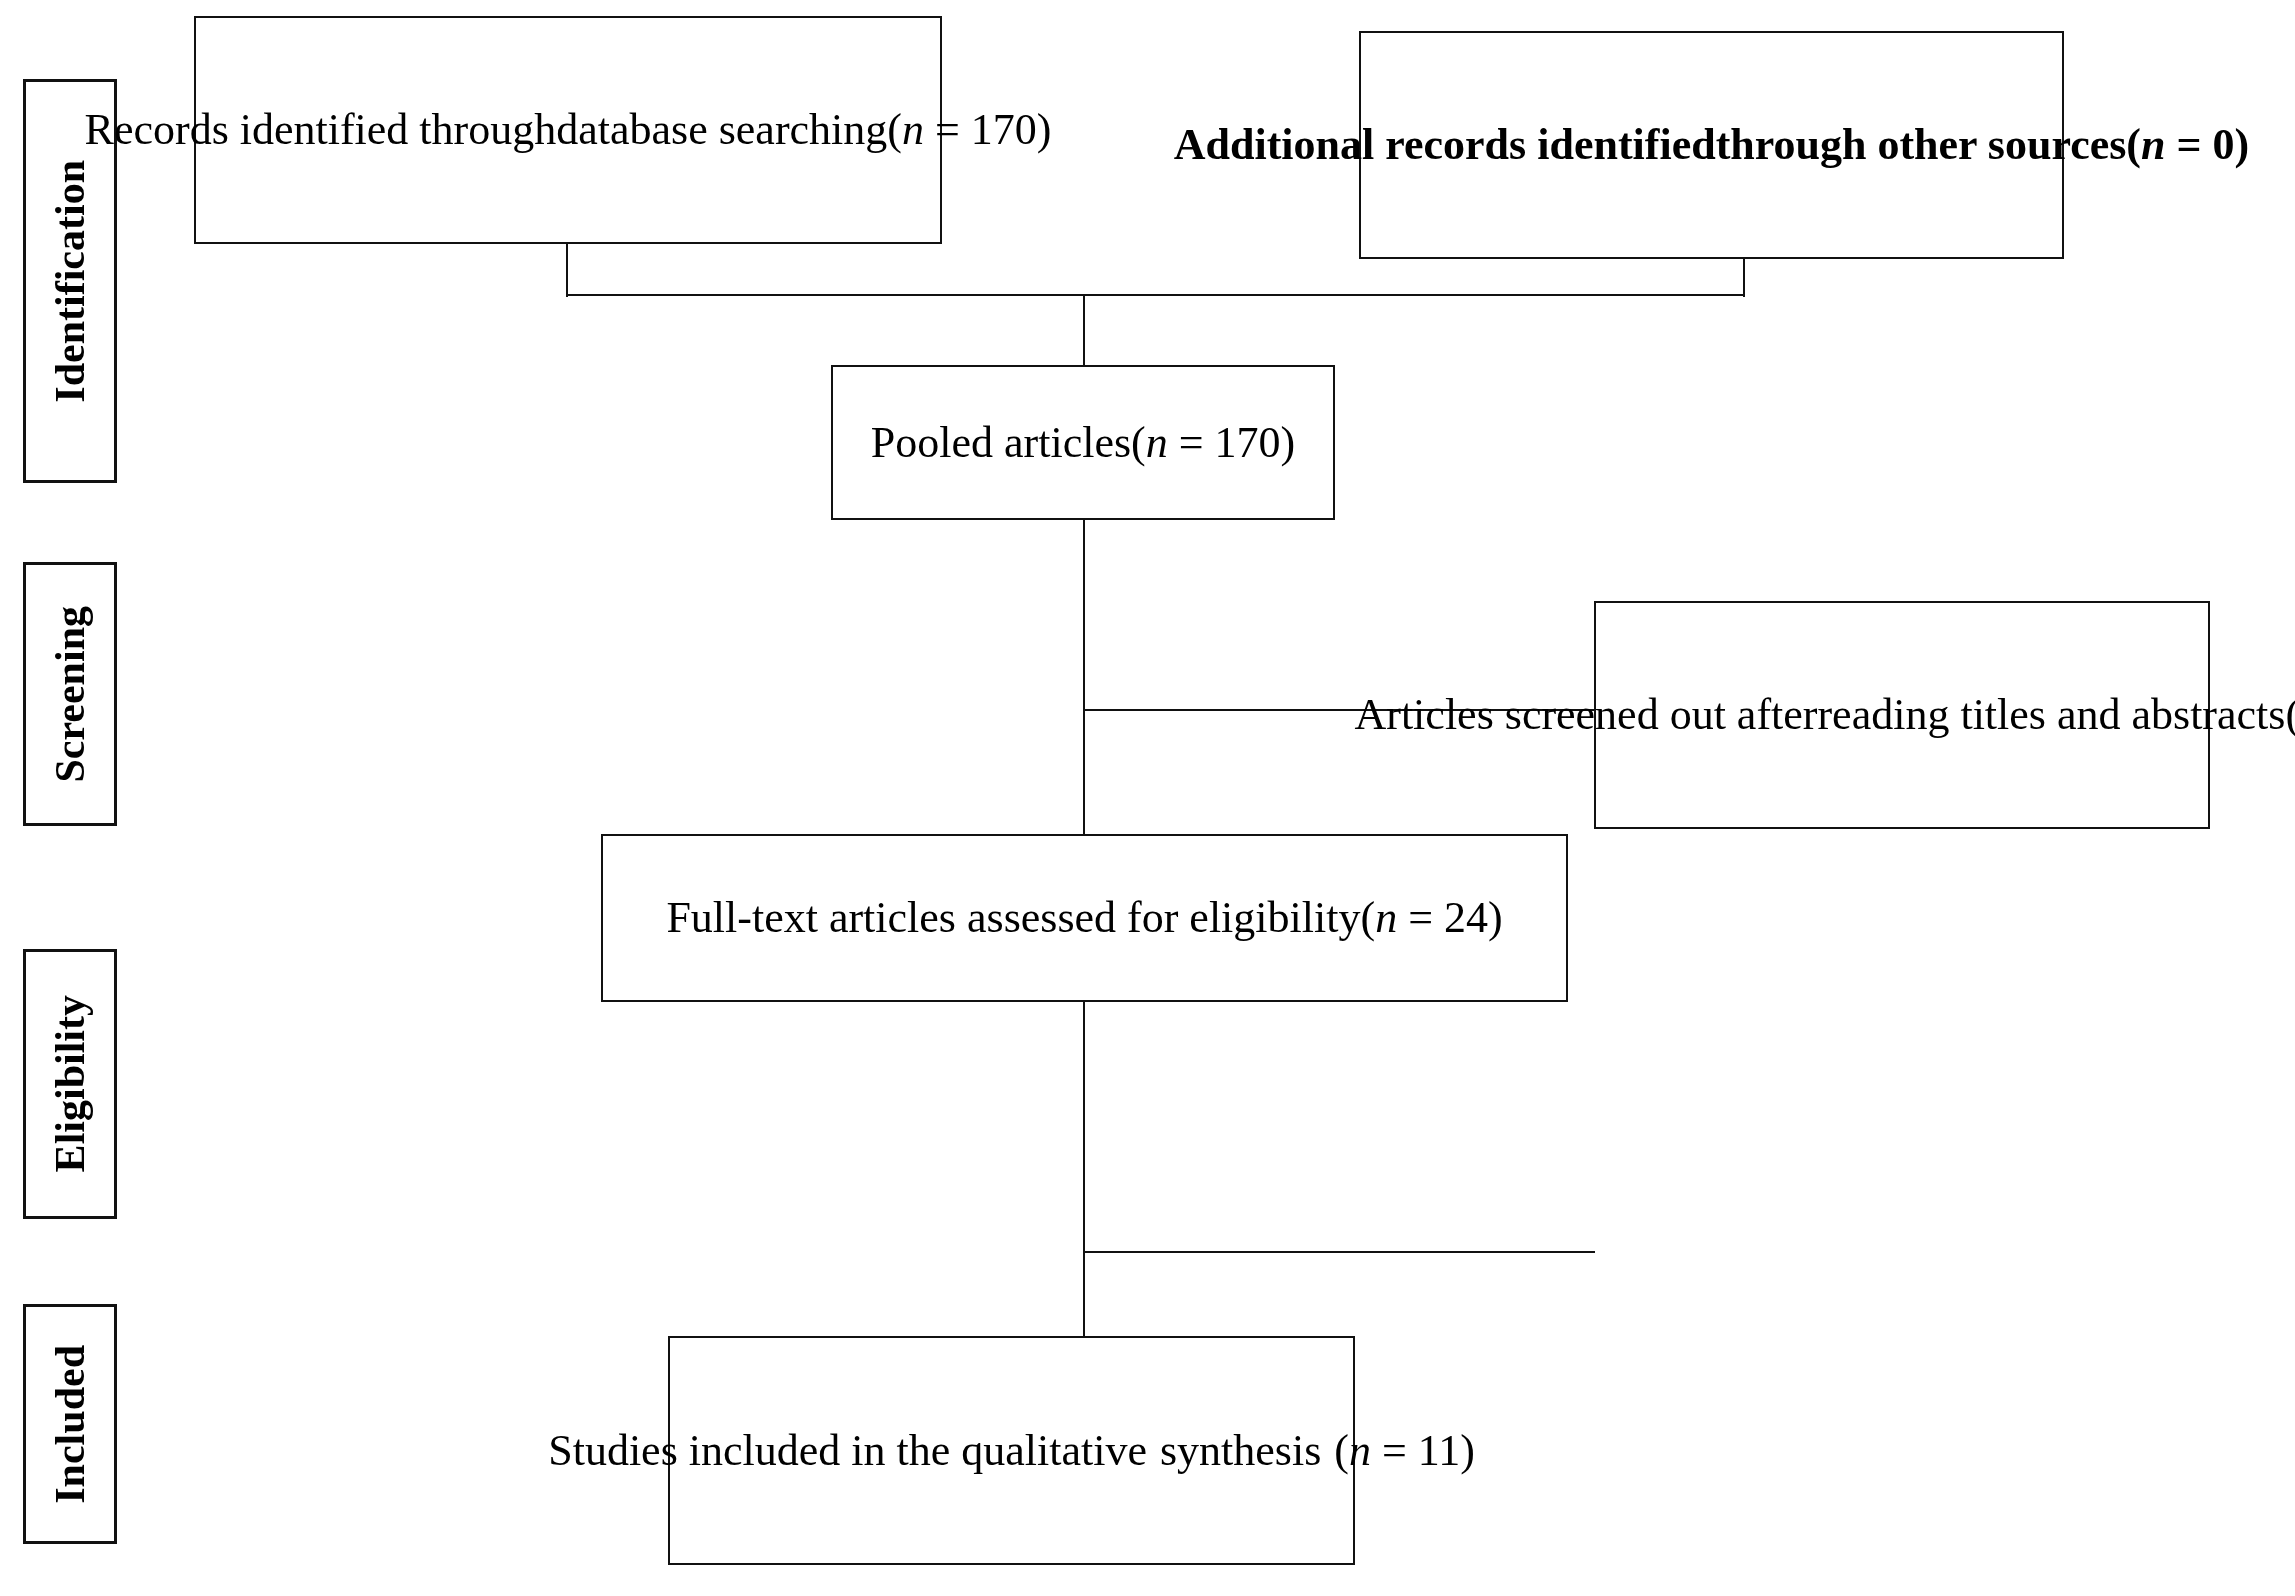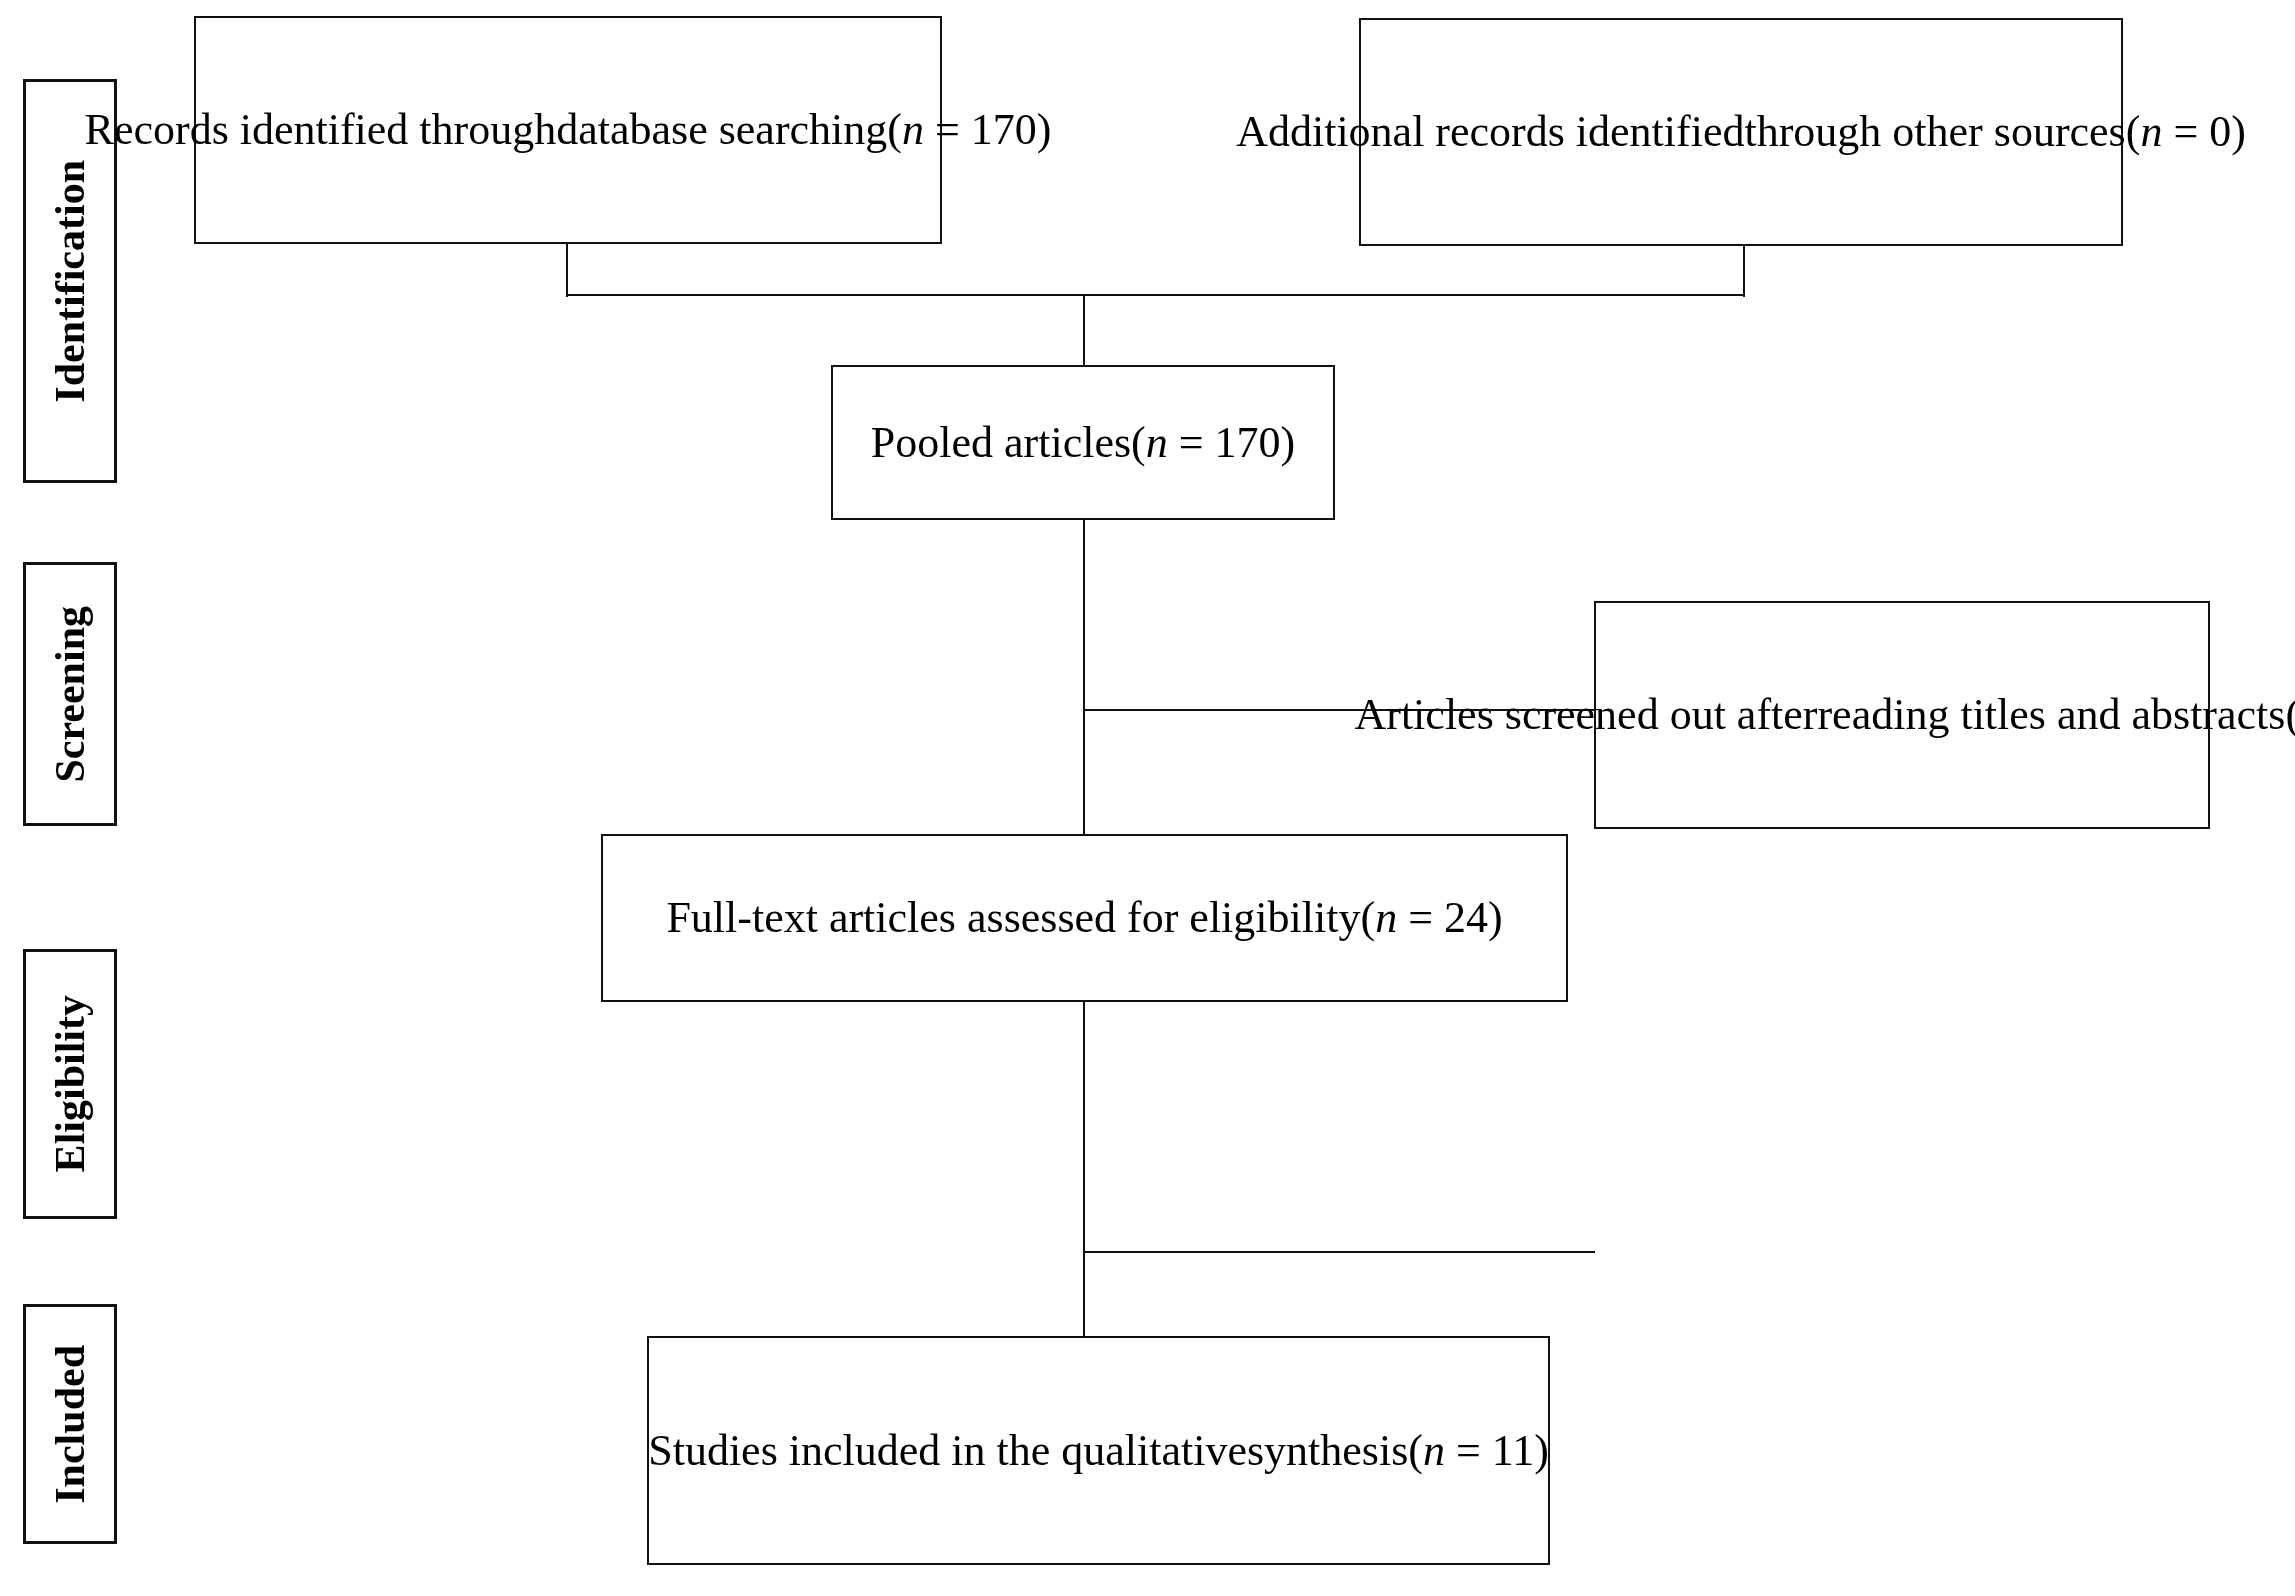--- a/index.html
+++ b/index.html
@@ -112,21 +112,21 @@
   <div class="conn-v" style="left:1083px; top:1001px; height:337px;"></div>
 
   <div class="conn-h" style="left:1083px; top:1251px; width:512px;"></div>
 
   <div class="flow-box" style="left:194px; top:15.7px; width:748px; height:228px;">
     <div class="flow-line">Records identified through</div>
     <div class="flow-line">database searching</div>
     <div class="flow-line count">(<span class="ital" style="font-style:italic">n</span> = 170)</div>
   </div>
 
-  <div class="flow-box" style="left:1359px; top:18px; width:764px; height:228px;">
+  <div class="flow-box" style="left:1359px; top:31px; width:705px; height:228px;font-weight:bold;">
     <div class="flow-line">Additional records identified</div>
     <div class="flow-line">through other sources</div>
     <div class="flow-line count">(<span class="ital" style="font-style:italic">n</span> = 0)</div>
   </div>
 
   <div class="flow-box" style="left:831px; top:365px; width:504px; height:155px;text-align:center;">
     <div class="flow-line">Pooled articles</div>
     <div class="flow-line count">(<span class="ital" style="font-style:italic">n</span> = 170)</div>
   </div>
 
@@ -135,20 +135,20 @@
     <div class="flow-line">reading titles and abstracts</div>
     <div class="flow-line count">(<span class="ital" style="font-style:italic">n</span> = 146)</div>
   </div>
 
   <div class="flow-box" style="left:601px; top:834px; width:967px; height:168px;">
     <div class="flow-line">Full-text articles assessed for eligibility</div>
     <div class="flow-line count">(<span class="ital" style="font-style:italic">n</span> = 24)</div>
   </div>
 
 
-  <div class="flow-box" style="left:647px; top:1336px; width:903px; height:229px;">
+  <div class="flow-box" style="left:668px; top:1336px; width:687px; height:229px;gap:13px;">
     <div class="flow-line">Studies included in the qualitative</div>
     <div class="flow-line">synthesis</div>
     <div class="flow-line count">(<span class="ital" style="font-style:italic">n</span> = 11)</div>
   </div>
 
 </div>
 
 
 </body></html>

